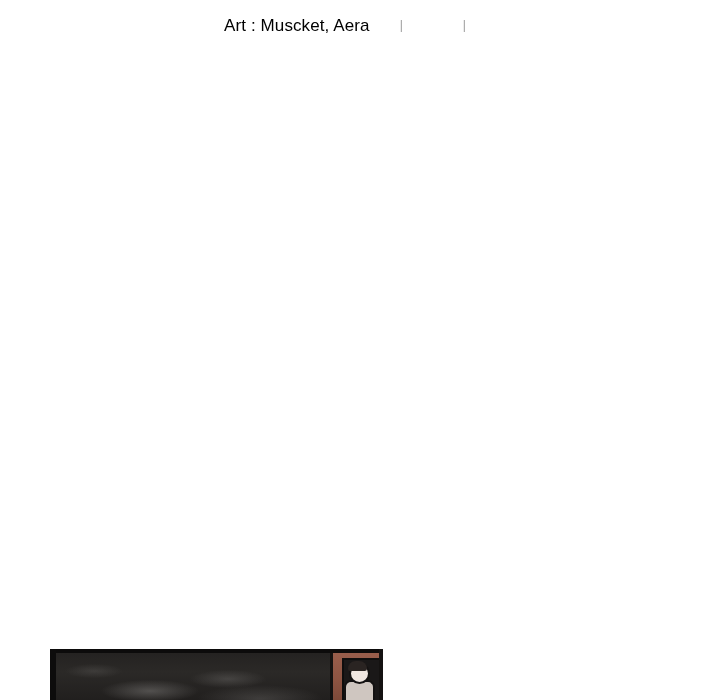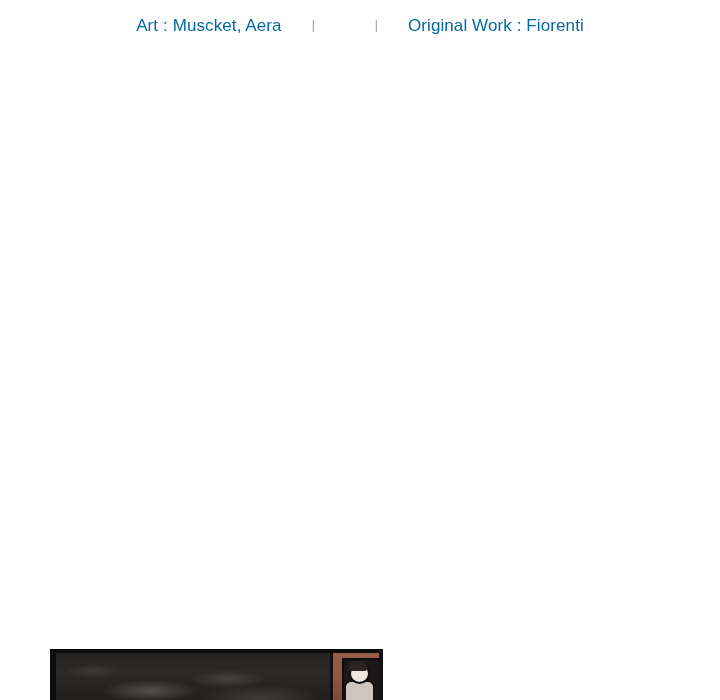--- a/index.html
+++ b/index.html
@@ -22,21 +22,21 @@
     width: 720px;
     height: 52px;
     display: flex;
     align-items: center;
     justify-content: center;
     gap: 0;
   }
 
   .credit-item {
     font-size: 17px;
-    color: #0369a1;
+    color: #000000;
     white-space: nowrap;
     letter-spacing: 0.1px;
   }
 
   .credit-sep {
     font-size: 12px;
     color: #9a9a9a;
     padding: 0 30px;
     transform: translateY(-1px);
   }
@@ -152,21 +152,20 @@
     background: #141211;
   }
 </style>
 </head>
 <body>
 
 <div class="credits-bar">
   <span class="credit-item">Art : Muscket, Aera</span>
   <span class="credit-sep">|</span>
   <span class="credit-sep">|</span>
-  <span class="credit-item">Original Work : Fiorenti</span>
 </div>
 
 <div class="panel-strip">
   <div class="panel-sky"></div>
   <div class="panel-door-wall">
     <div class="door-inner"></div>
     <div class="door-figure-body"></div>
     <div class="door-figure-head"></div>
     <div class="door-figure-hair"></div>
   </div>

